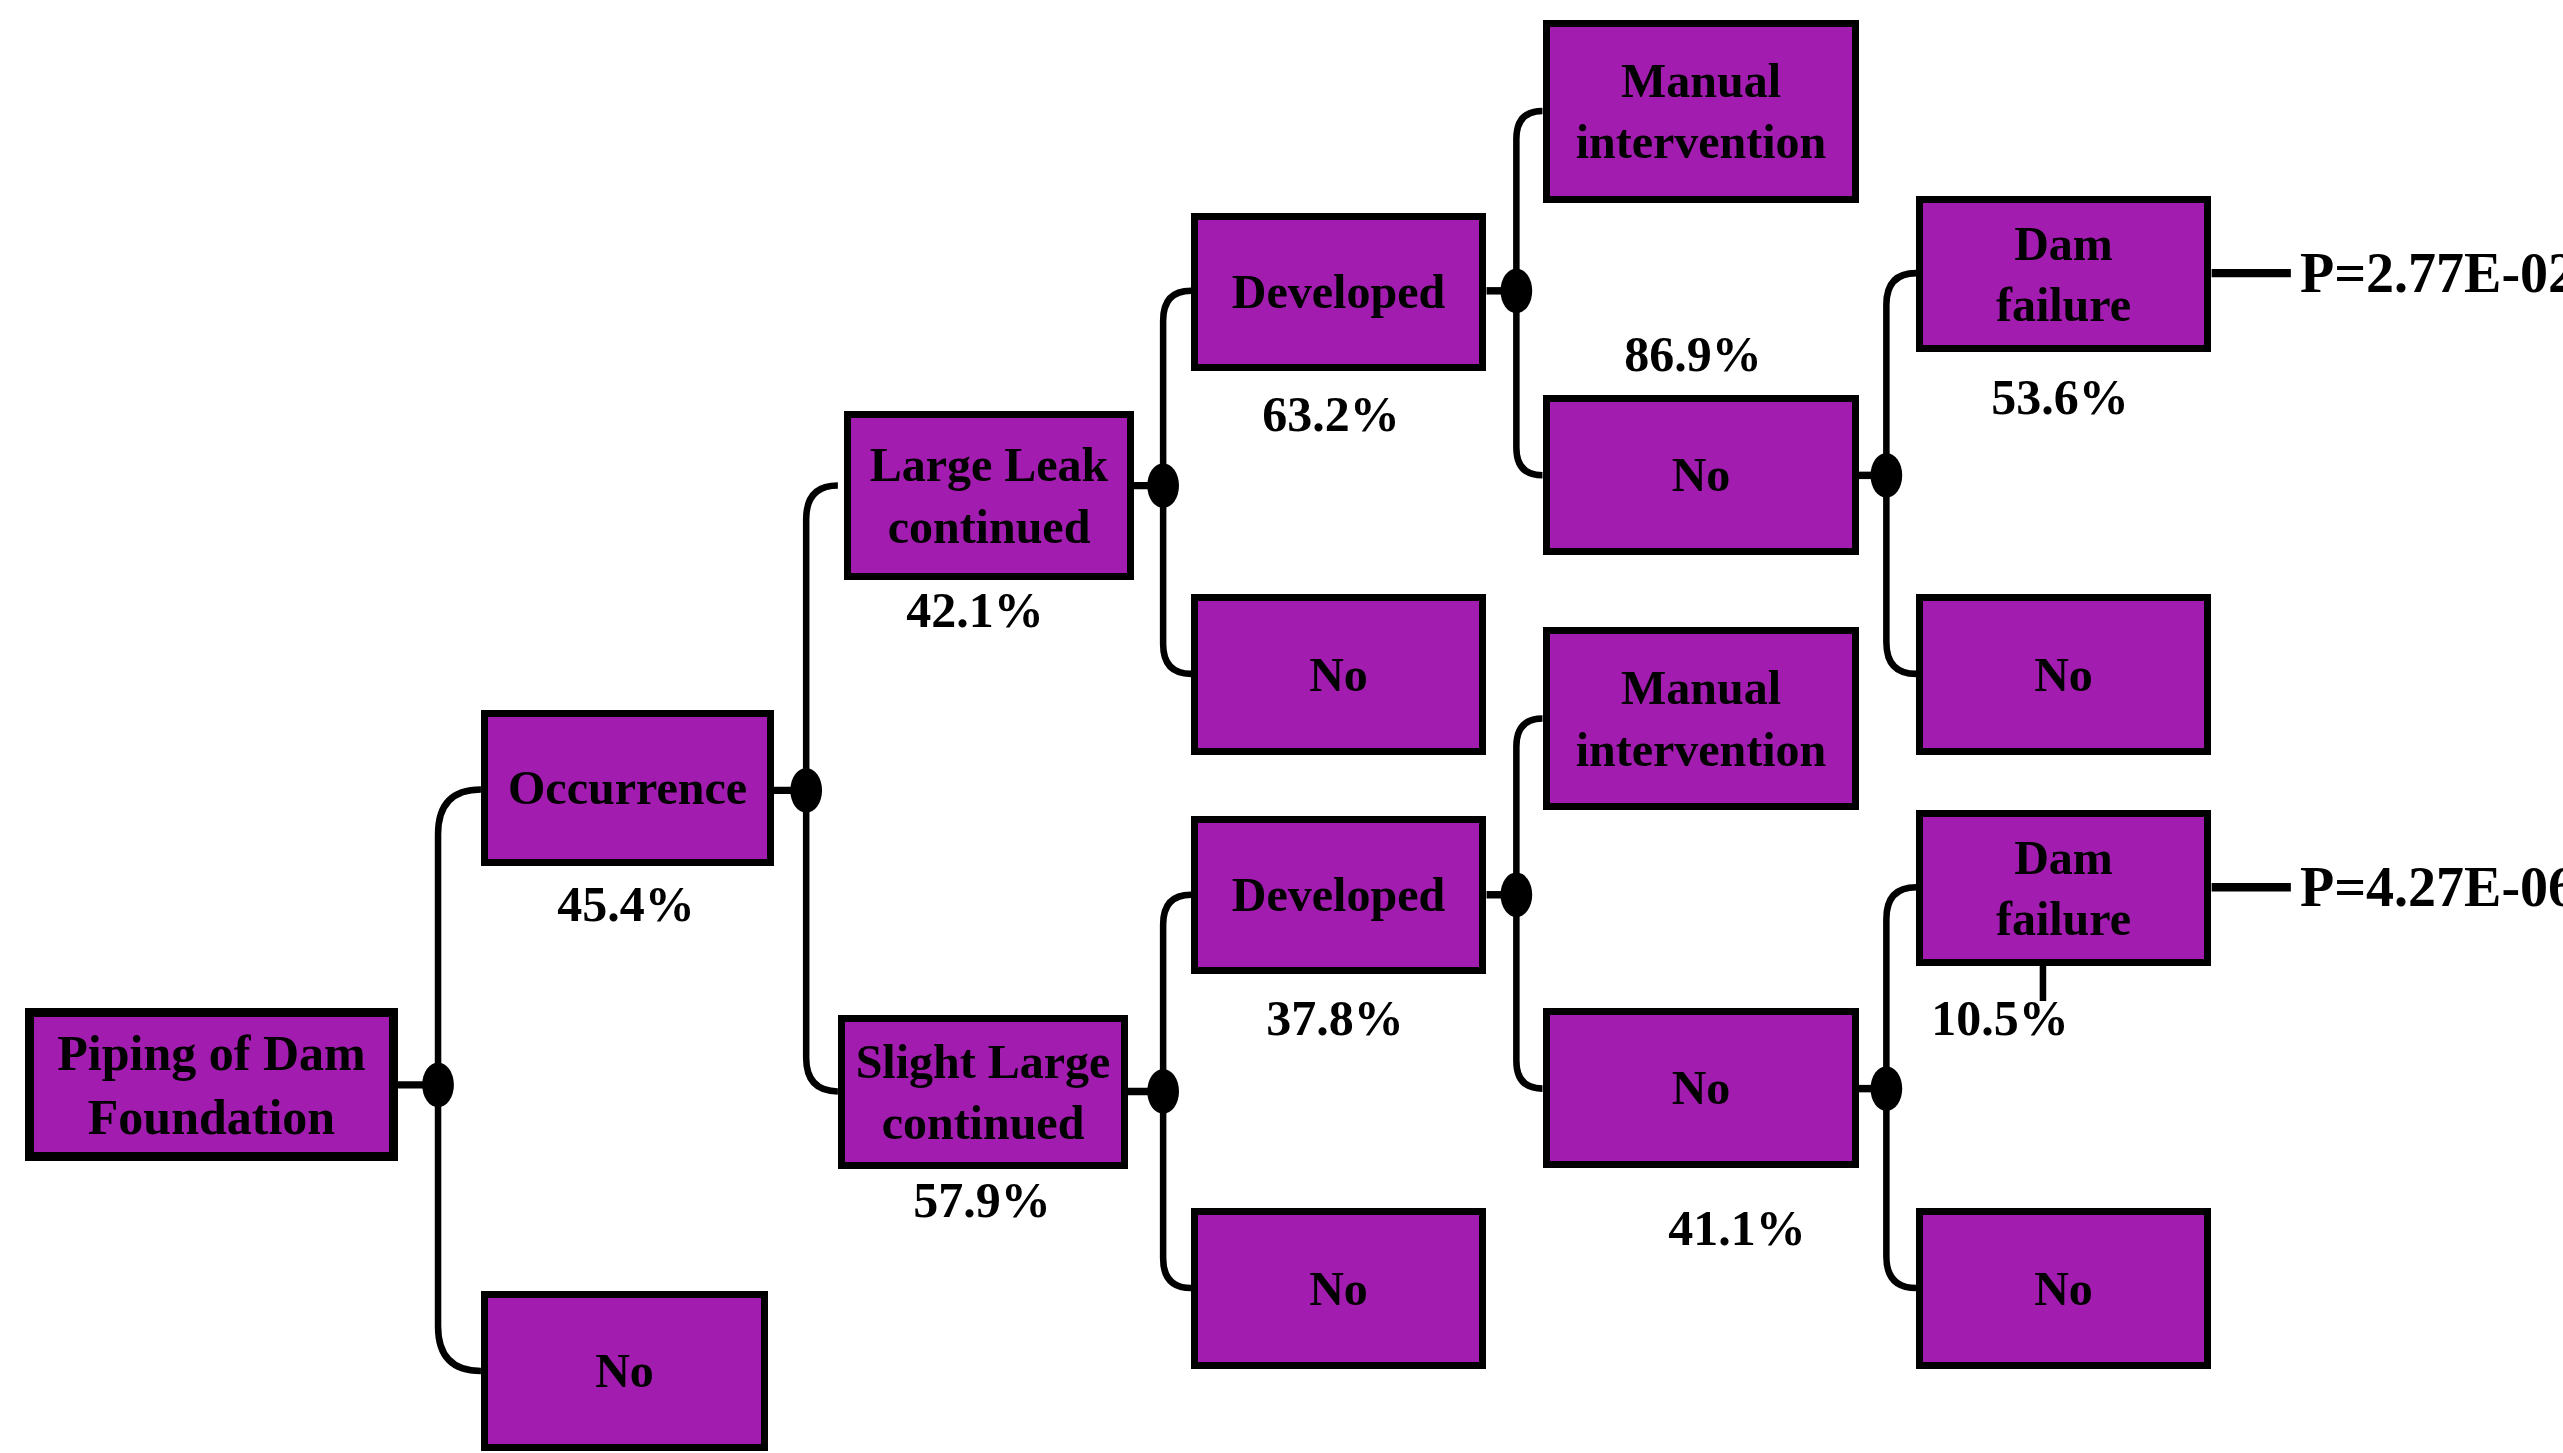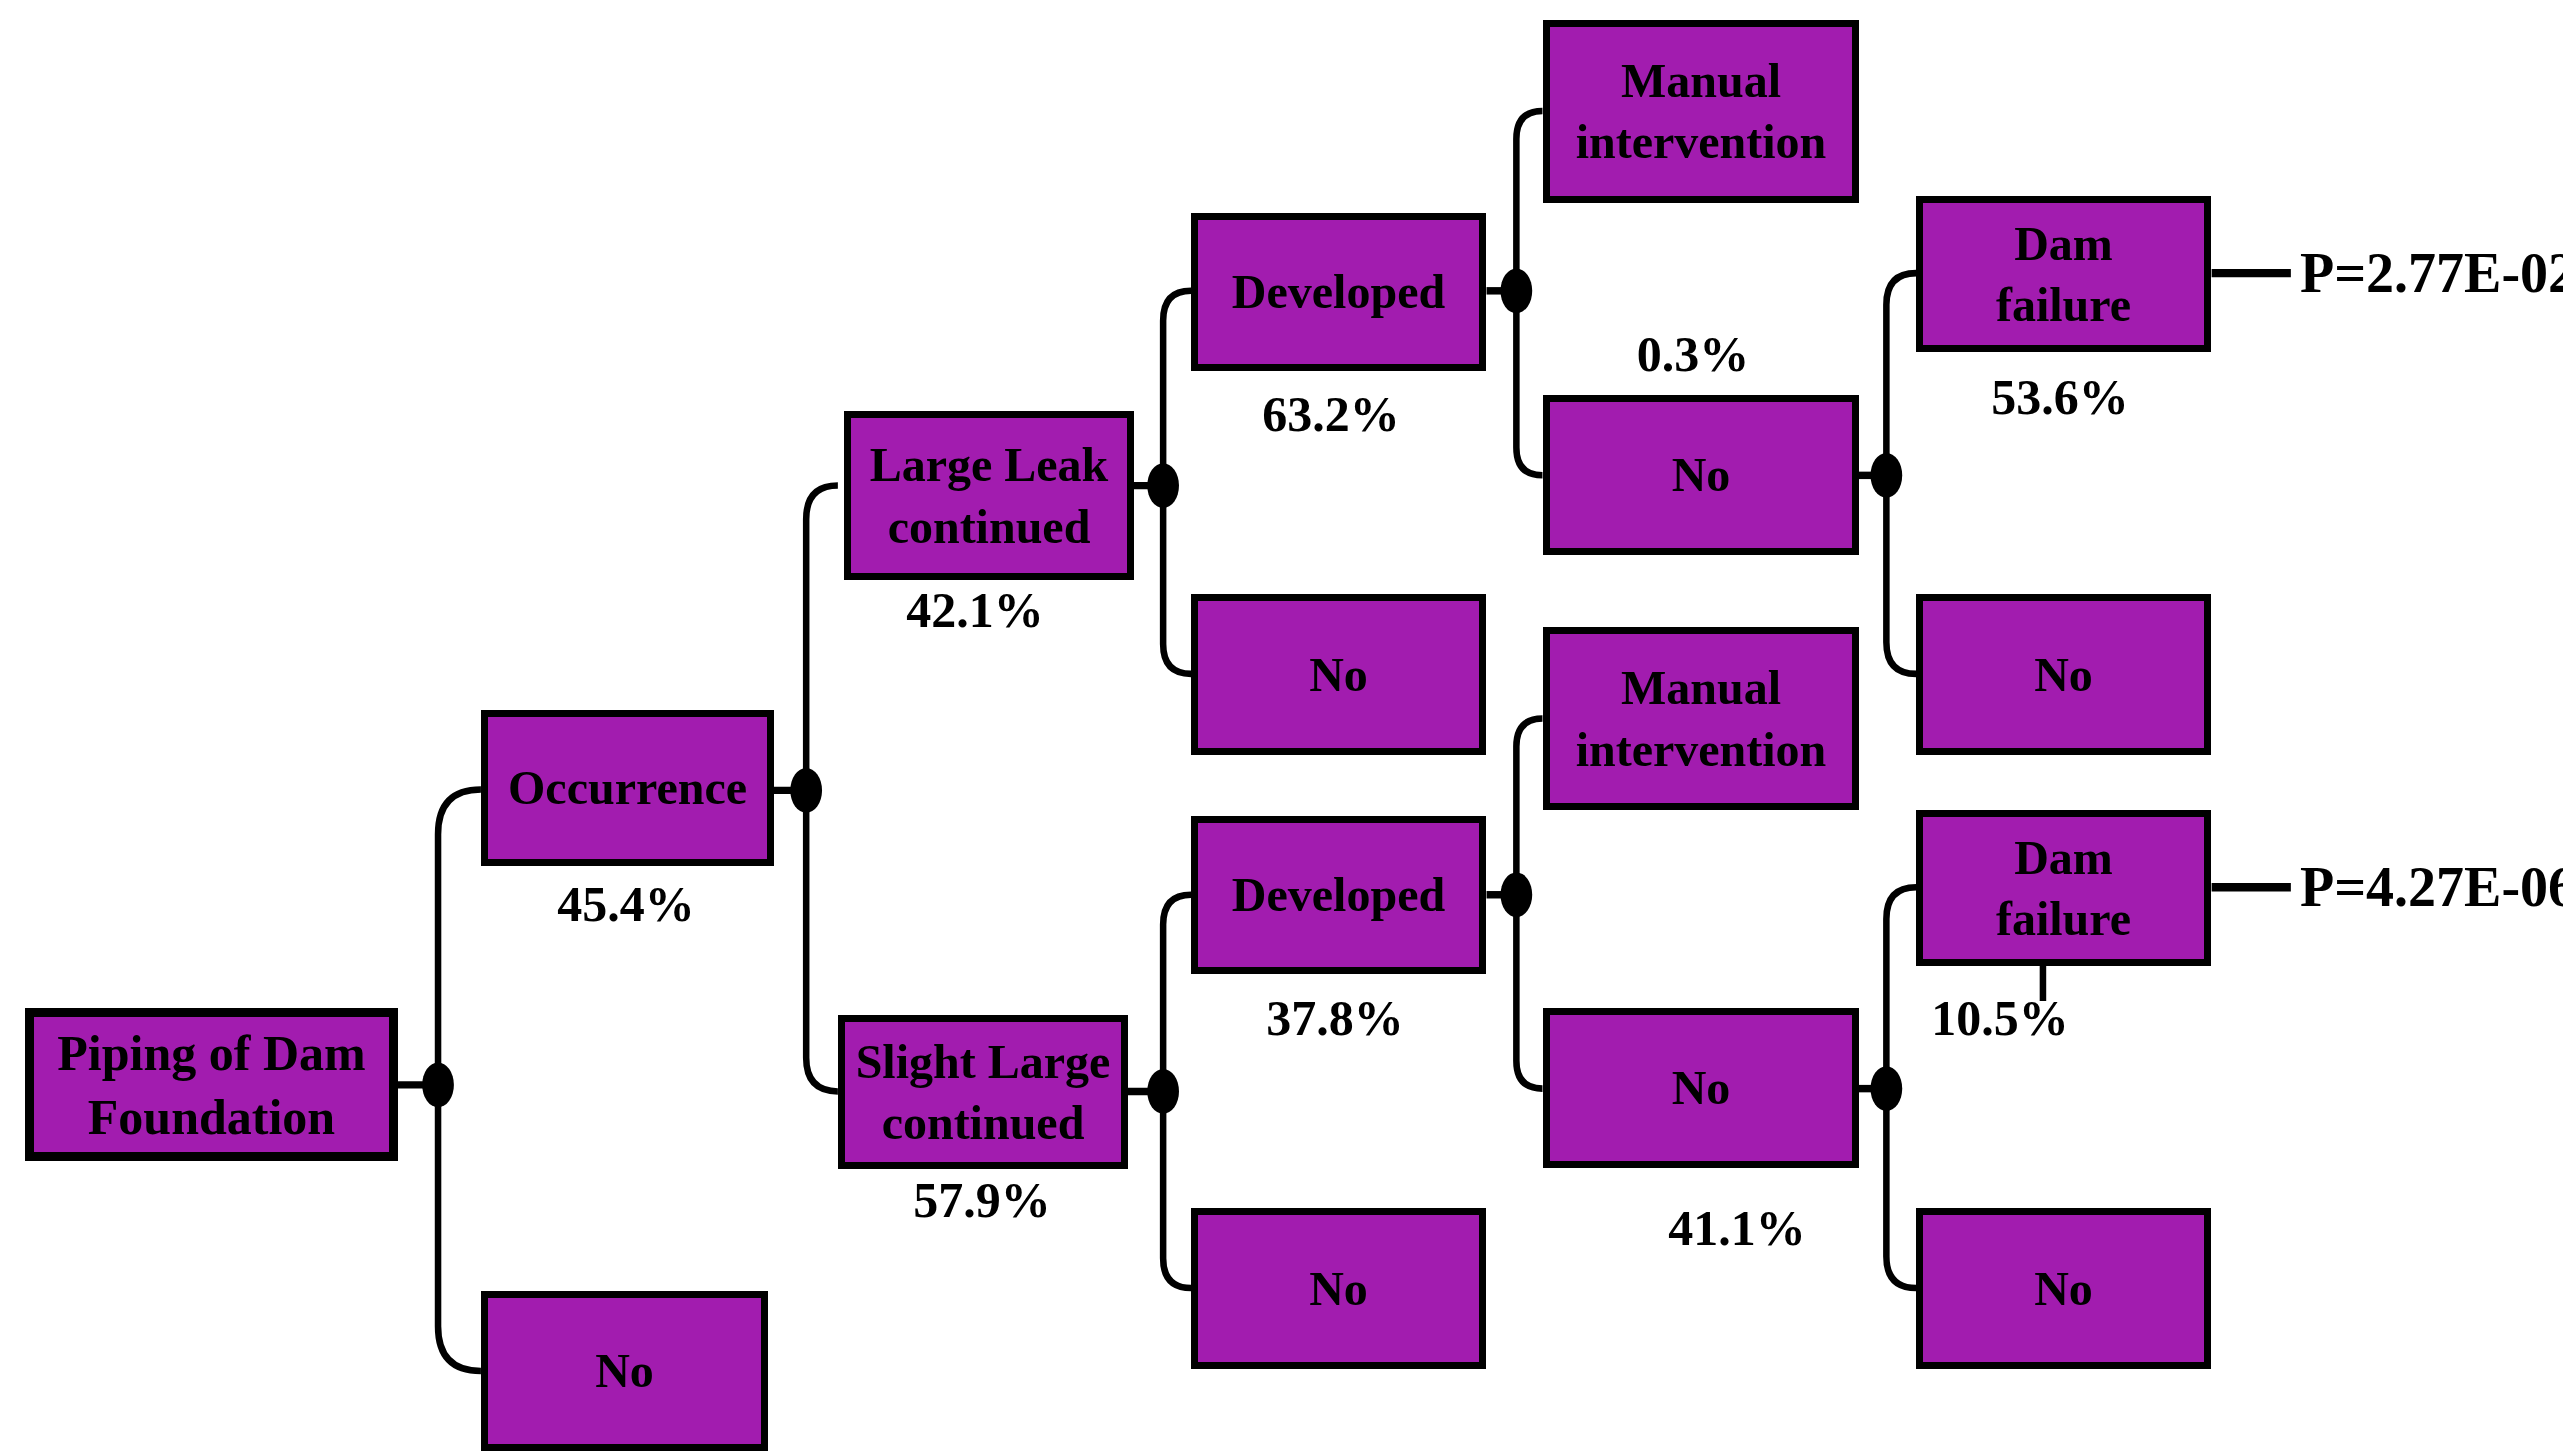--- a/index.html
+++ b/index.html
@@ -126,21 +126,21 @@
 
   <div class="node" style="left:1191px;top:213px;width:295px;height:158px">Developed</div>
   <div class="pct" style="left:1331px;top:414px">63.2%</div>
   <div class="node" style="left:1191px;top:594px;width:295px;height:161px">No</div>
   <div class="node" style="left:1191px;top:816px;width:295px;height:158px">Developed</div>
   <div class="pct" style="left:1335px;top:1018px">37.8%</div>
   <div class="node" style="left:1191px;top:1208px;width:295px;height:161px">No</div>
 
   <div class="node" style="left:1543px;top:19.6px;width:316px;height:183px">Manual
 intervention</div>
-  <div class="pct" style="left:1693px;top:354px">0.3%</div>
+  <div class="pct" style="left:1693px;top:354px">86.9%</div>
   <div class="node" style="left:1543px;top:395px;width:316px;height:160px">No</div>
   <div class="node" style="left:1543px;top:627px;width:316px;height:183px">Manual
 intervention</div>
   <div class="node" style="left:1543px;top:1008px;width:316px;height:160px">No</div>
   <div class="pct" style="left:1737px;top:1228px">41.1%</div>
 
   <div class="node" style="left:1916px;top:196px;width:295px;height:156px">Dam
 failure</div>
   <div class="pct" style="left:2060px;top:397px">53.6%</div>
   <div class="node" style="left:1916px;top:594px;width:295px;height:161px">No</div>

